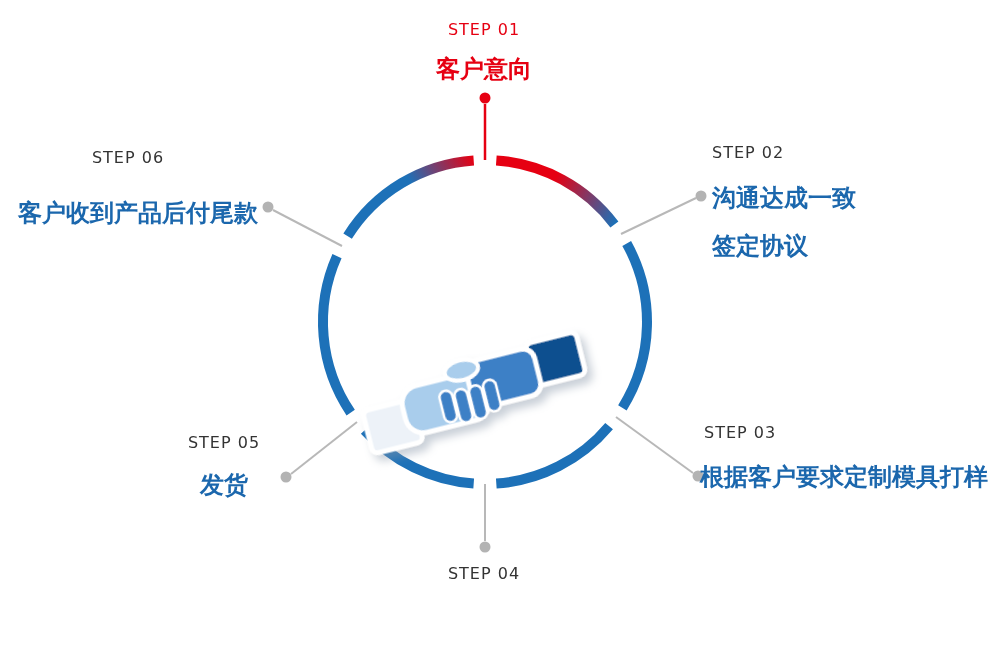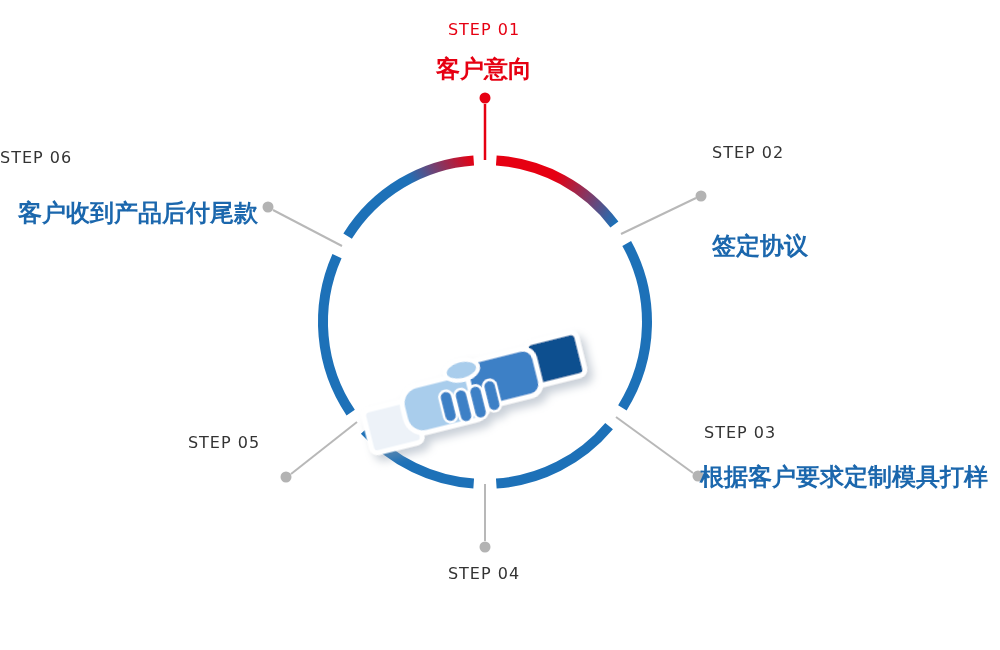--- a/index.html
+++ b/index.html
@@ -26,21 +26,21 @@
   
   .s3-label { left:704px; top:423px; }
   .s3-desc  { left:700px; top:461px; }
   
   .s4-label { left:334px; top:564px; width:300px; text-align:center; }
   .s4-desc  { left:334px; top:594px; width:300px; text-align:center; }
   
   .s5-label { left:124px; top:433px; width:200px; text-align:center; }
   .s5-desc  { left:124px; top:469px; width:200px; text-align:center; }
   
-  .s6-label { left:0px;   top:148px; width:256px; text-align:left; }
+  .s6-label { left:0px;   top:148px; width:256px; text-align:center; }
   .s6-desc  { left:0px;   top:185px; width:258px; text-align:right;margin-top:12px; }
 
   .center-title {
     position:absolute; left:334px; top:224px; width:300px;
     text-align:center; font-size:52px; font-weight:700; color:#1e6cb5;
     letter-spacing:2px; line-height:1.1; white-space:nowrap;
     text-shadow:
       -2px -2px 0 #fff, 2px -2px 0 #fff, -2px 2px 0 #fff, 2px 2px 0 #fff,
       0 -2px 0 #fff, 0 2px 0 #fff, -2px 0 0 #fff, 2px 0 0 #fff,
       4px 6px 5px rgba(110,125,145,0.55);
@@ -104,25 +104,27 @@
       <rect x="11" y="-8" width="13" height="32" rx="6.5" fill="#3c80c6" stroke="#ffffff" stroke-width="2.5"></rect>
       <ellipse cx="-6" cy="-24" rx="17" ry="10" fill="#a9cdec" stroke="#ffffff" stroke-width="4"></ellipse>
     </g>
   </svg>
 
 
   <div class="step-label red s1-label">STEP 01</div>
   <div class="step-desc  red s1-desc">客户意向</div>
 
   <div class="step-label s2-label">STEP 02</div>
+  <div class="step-desc  s2-desc1">沟通达成一致</div>
   <div class="step-desc  s2-desc2">签定协议</div>
 
   <div class="step-label s3-label">STEP 03</div>
   <div class="step-desc  s3-desc">根据客户要求定制模具打样</div>
 
   <div class="step-label s4-label">STEP 04</div>
 
   <div class="step-label s5-label">STEP 05</div>
+  <div class="step-desc  s5-desc">发货</div>
 
   <div class="step-label s6-label">STEP 06</div>
   <div class="step-desc  s6-desc">客户收到产品后付尾款</div>
 
 </div>
 
 </body></html>

